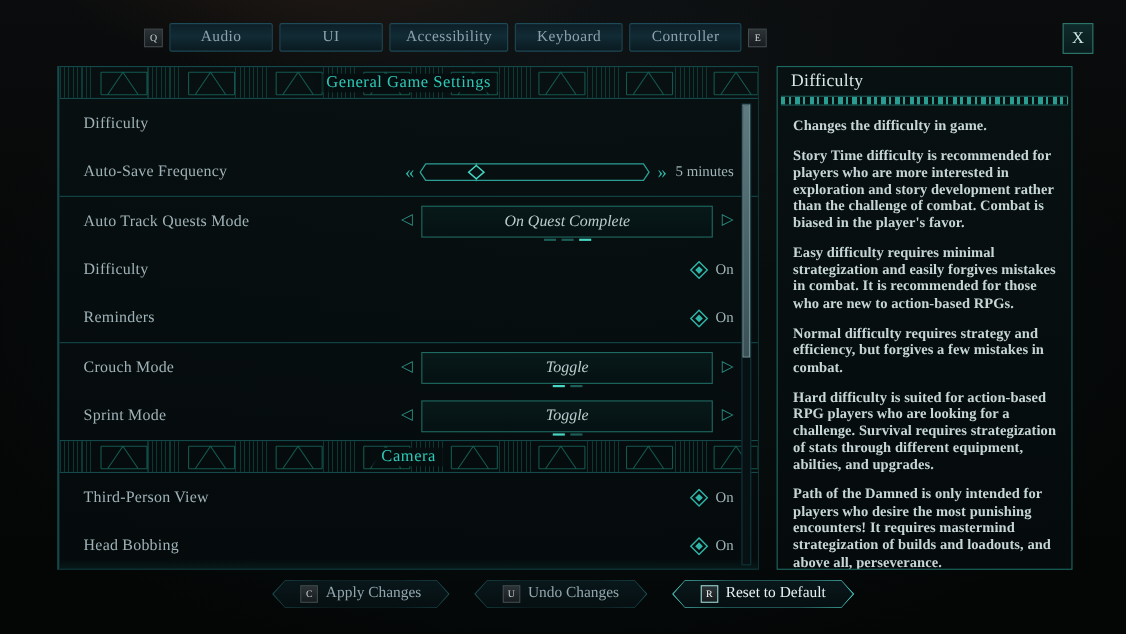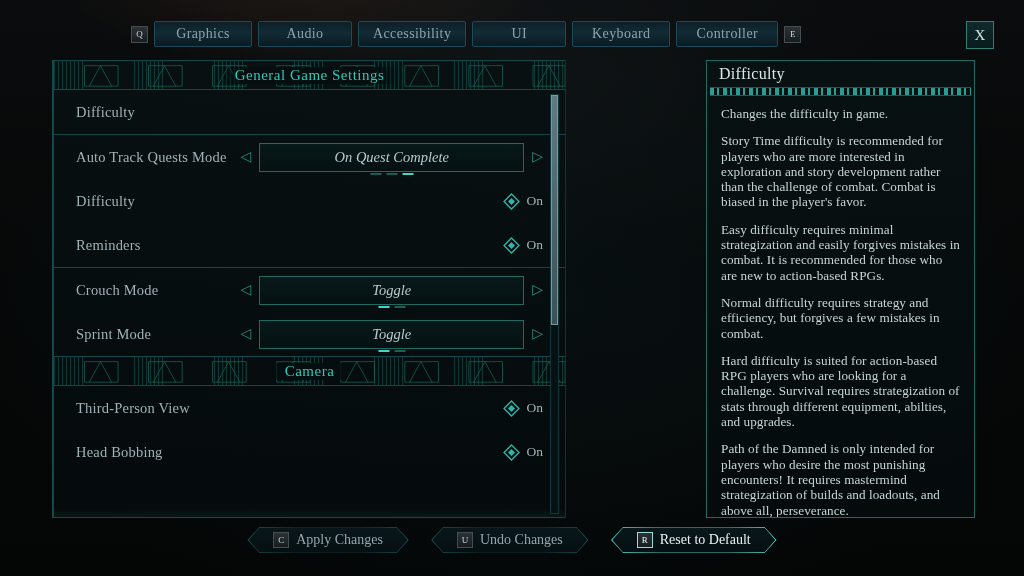--- a/index.html
+++ b/index.html
@@ -54,21 +54,21 @@
   .close-btn {
     position:absolute; right:30px; top:0;
     width:28px; height:28px;
     display:flex; align-items:center; justify-content:center;
     color:#cfe4e4; font-size:15px;
     background:linear-gradient(180deg,#0f2a2b,#0a1c1d);
     border:1px solid #2f7f72;
   }
   
   .settings-panel {
-    position:absolute; left:52px; top:60px; width:514px; height:458px;
+    position:absolute; left:52px; top:60px; width:638px; height:458px;
     border-left:2px solid #14484a;
     border-right:1px solid #0f3436;
     background:linear-gradient(180deg, rgba(8,16,17,.92), rgba(5,11,12,.92));
     overflow:hidden;
   }
   .section-head {
     position:relative; height:30px;
     border-top:1px solid #13494b;
     border-bottom:1px solid #13494b;
     display:flex; align-items:center; justify-content:center;
@@ -173,21 +173,21 @@
   }
   .tooltip .tt-divider {
     height:9px; margin:0 3px;
     background-image: repeating-linear-gradient(90deg,
       #2fb6a8 0 4px, rgba(0,0,0,0) 4px 7px,
       #2fb6a8 7px 9px, rgba(0,0,0,0) 9px 13px);
     opacity:.85;
     border-top:1px solid #1d6a63;
     border-bottom:1px solid #1d6a63;
   }
-  .tooltip .tt-body { padding:10px 14px 0 14px; }
+  .tooltip .tt-body { padding:10px 14px 0 14px;font-weight:bold; }
   .tooltip .tt-body p {
     color:#c6d5d6; font-size:13.2px; line-height:15.3px;
     margin-bottom:12px; letter-spacing:.05px;
   }
   
   .bottombar {
     position:absolute; left:0; bottom:23px; width:1024px;
     display:flex; align-items:center; justify-content:center; gap:22px;
   }
   .actbtn {
@@ -216,24 +216,23 @@
   }
   .actbtn.active .kh { color:#f2fbfb; border-color:#9fd9d6; }
 </style>
 </head>
 <body>
 
 <div class="bg-glow"></div>
 
 <div class="tabbar">
   <div class="keyhint">Q</div>
-  <div class="tab" id="t-graphics">Graphics</div>
   <div class="tab" id="t-audio">Audio</div>
+  <div class="tab" id="t-ui">UI</div>
   <div class="tab" id="t-access">Accessibility</div>
-  <div class="tab" id="t-ui">UI</div>
   <div class="tab" id="t-keyboard">Keyboard</div>
   <div class="tab" id="t-controller">Controller</div>
   <div class="keyhint">E</div>
   <div class="close-btn">X</div>
 </div>
 
 <div class="settings-panel">
 
   <div class="section-head">
     <div class="deco"></div>
@@ -252,20 +251,37 @@
     <div class="title">General Game Settings</div>
   </div>
 
   <div class="rows">
 
     <div class="rowgroup">
       <div class="row">
         <span class="label">Difficulty</span>
       </div>
 
+      <div class="row">
+        <span class="label">Auto-Save Frequency</span>
+        <div class="ctrl">
+          <div class="slider">
+            <span class="arrows">«</span>
+            <div class="track">
+              <svg viewBox="0 0 210 17" preserveAspectRatio="none" width="210" height="17">
+                <polygon points="6,1 204,1 209,8.5 204,16 6,16 1,8.5" fill="none" stroke="#2b9f92" stroke-width="1.2"></polygon>
+                <line x1="52" y1="0" x2="52" y2="17" stroke="#2b9f92" stroke-width="1"></line>
+                <polygon points="52,2.5 59,8.5 52,14.5 45,8.5" fill="#071314" stroke="#45d6c4" stroke-width="1.3"></polygon>
+              </svg>
+            </div>
+            <span class="arrows">»</span>
+            <span class="val">5 minutes</span>
+          </div>
+        </div>
+      </div>
     </div>
 
     <div class="rowgroup">
       <div class="row">
         <span class="label">Auto Track Quests Mode</span>
         <div class="ctrl">
           <div class="stepper">
             <span class="arw">◁</span>
             <div class="box">
               <span>On Quest Complete</span>

